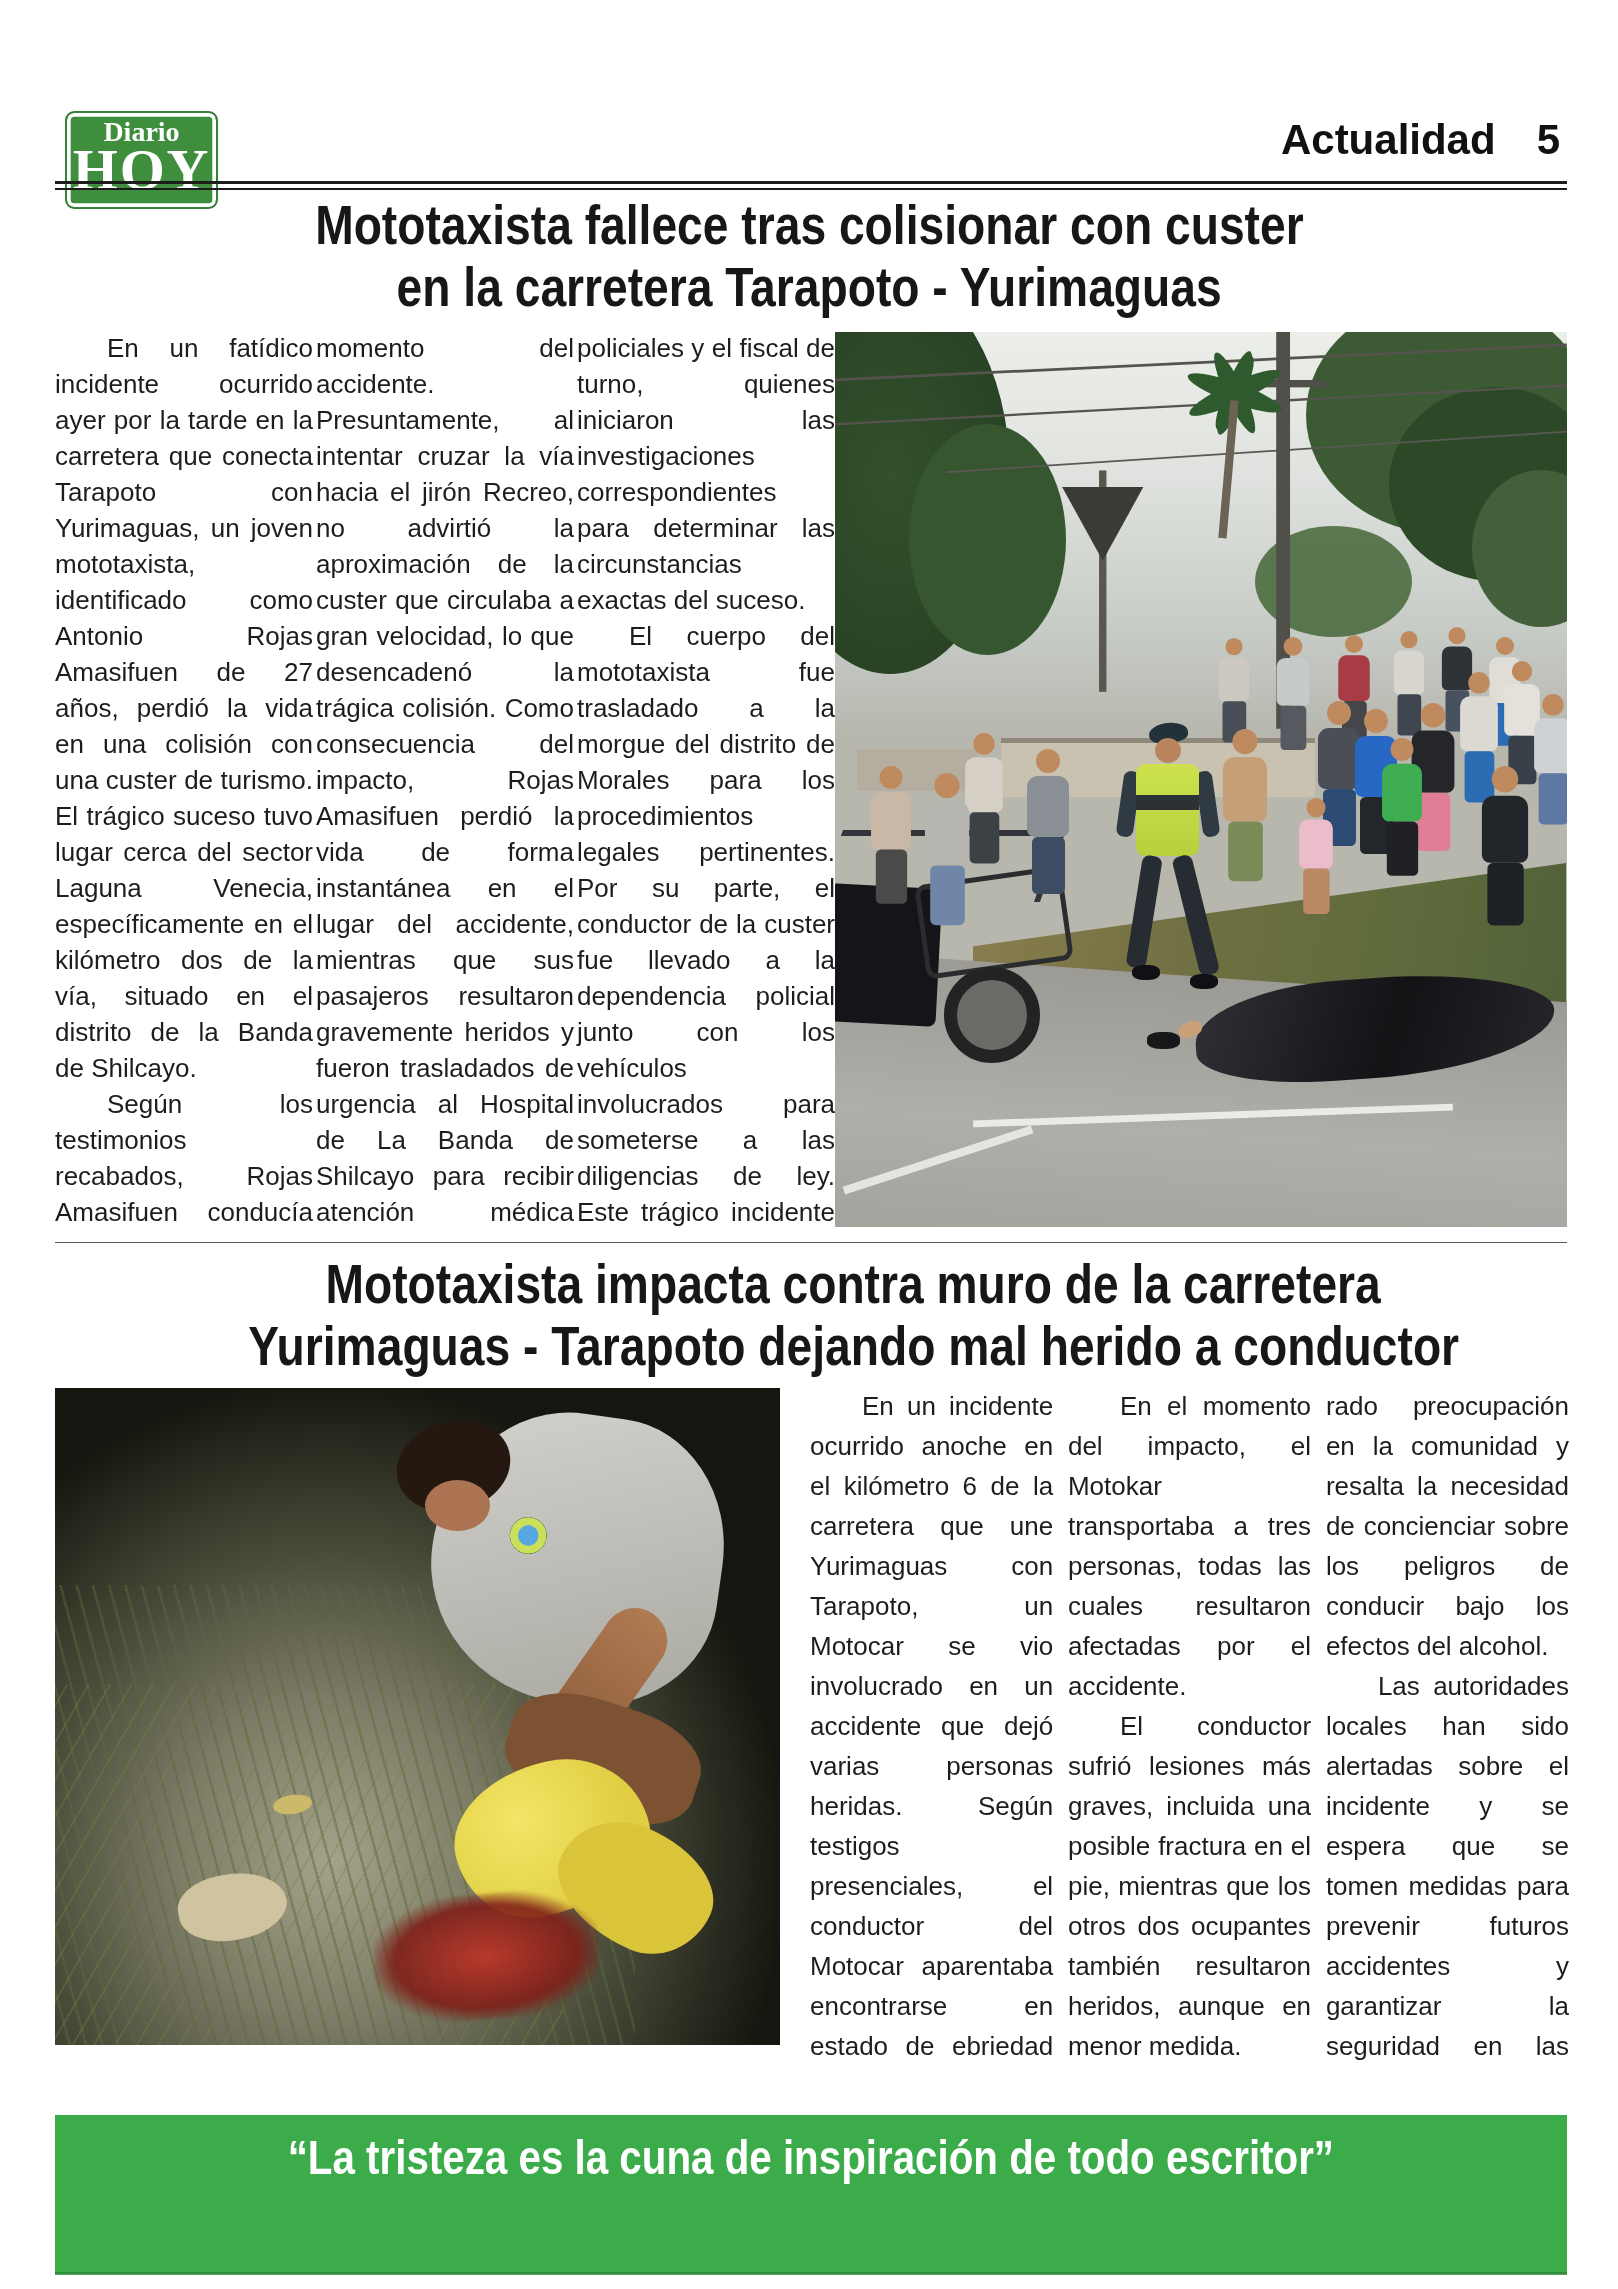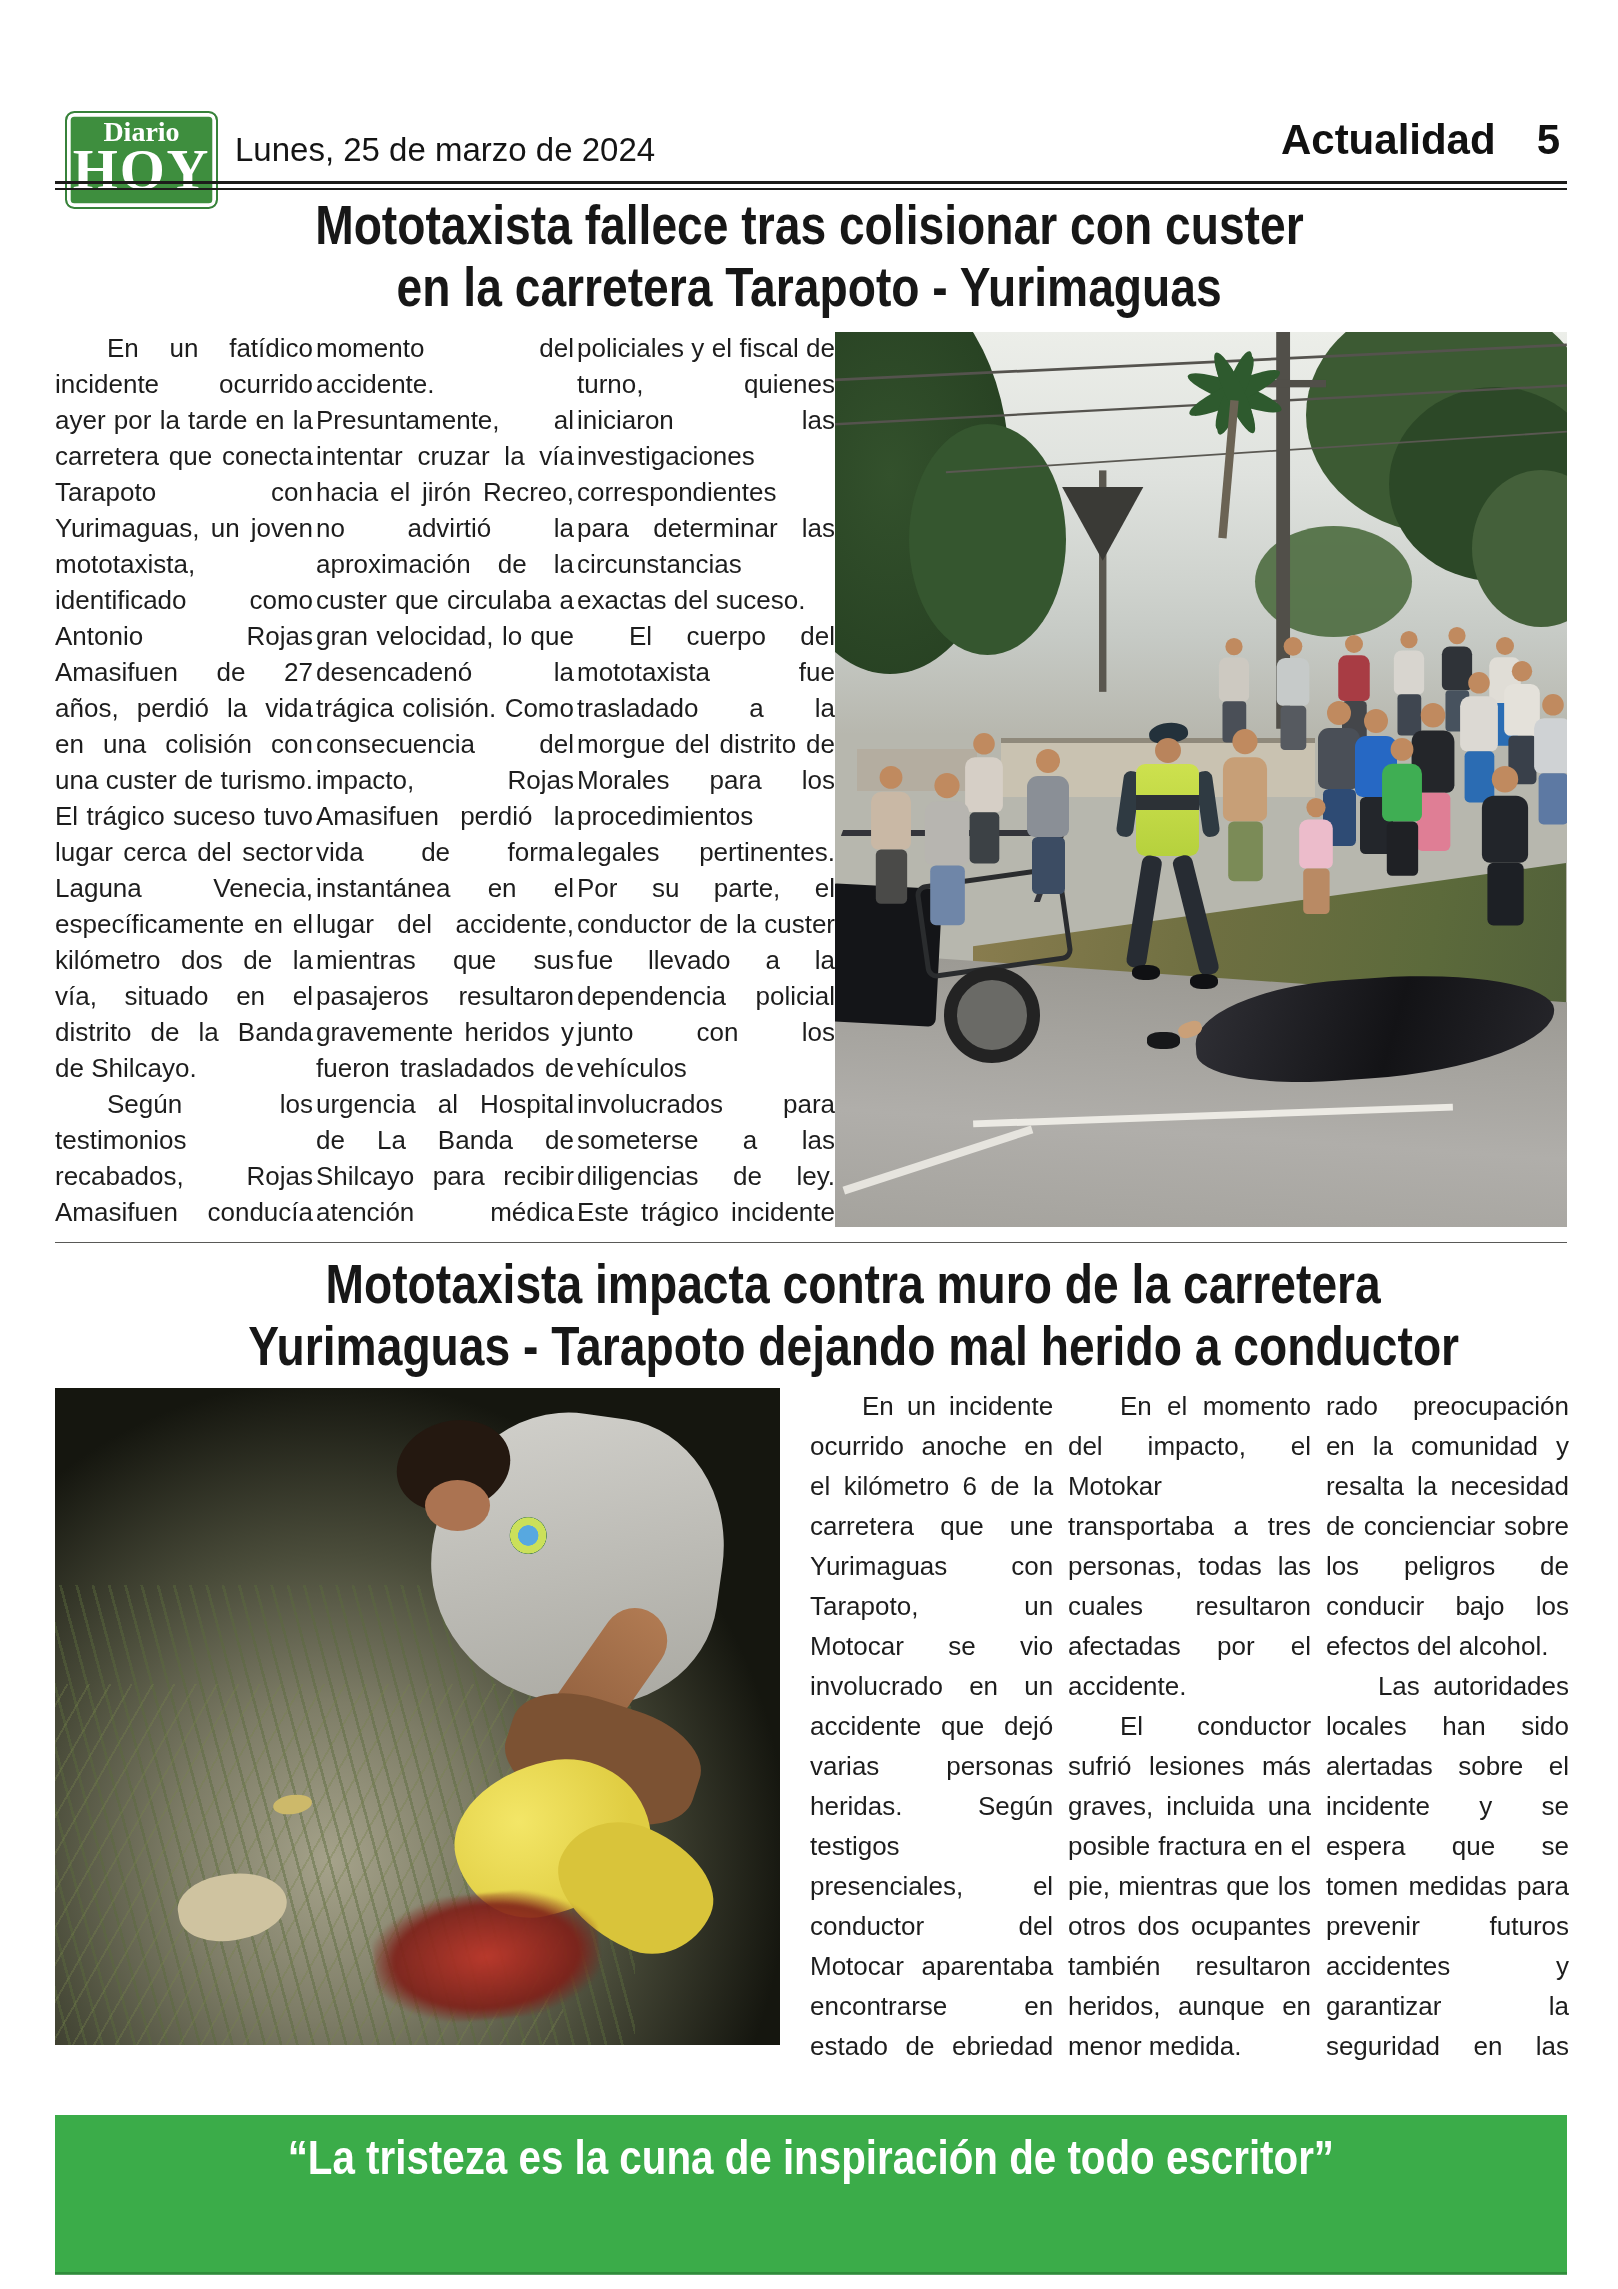--- a/index.html
+++ b/index.html
@@ -120,21 +120,20 @@
 </style>
 </head>
 <body>
 
 <div class="page">
 
   <div class="logo">
     <div class="diario">Diario</div>
     <div class="hoy">HOY</div>
   </div>
-  <div class="date">Lunes, 25 de marzo de  2024</div>
   <div class="section"><span>Actualidad</span><span class="pn">5</span></div>
   <div class="rule-double"></div>
 
   <div class="headline" id="h1">
     <span class="cond">Mototaxista fallece tras colisionar con custer</span><br>
     <span class="cond">en la carretera Tarapoto - Yurimaguas</span>
   </div>
 
   <div class="cols" id="a1cols">
     <div class="col">  En un fatídico incidente ocurrido ayer por la tarde en la carretera que conecta Tarapoto con Yurimaguas, un joven mototaxista, identificado como Antonio Rojas Amasifuen de 27 años, perdió la vida en una colisión con una custer de turismo. El trágico suceso tuvo lugar cerca del sector Laguna Venecia, específicamente en el kilómetro dos de la vía, situado en el distrito de la Banda de Shilcayo.

